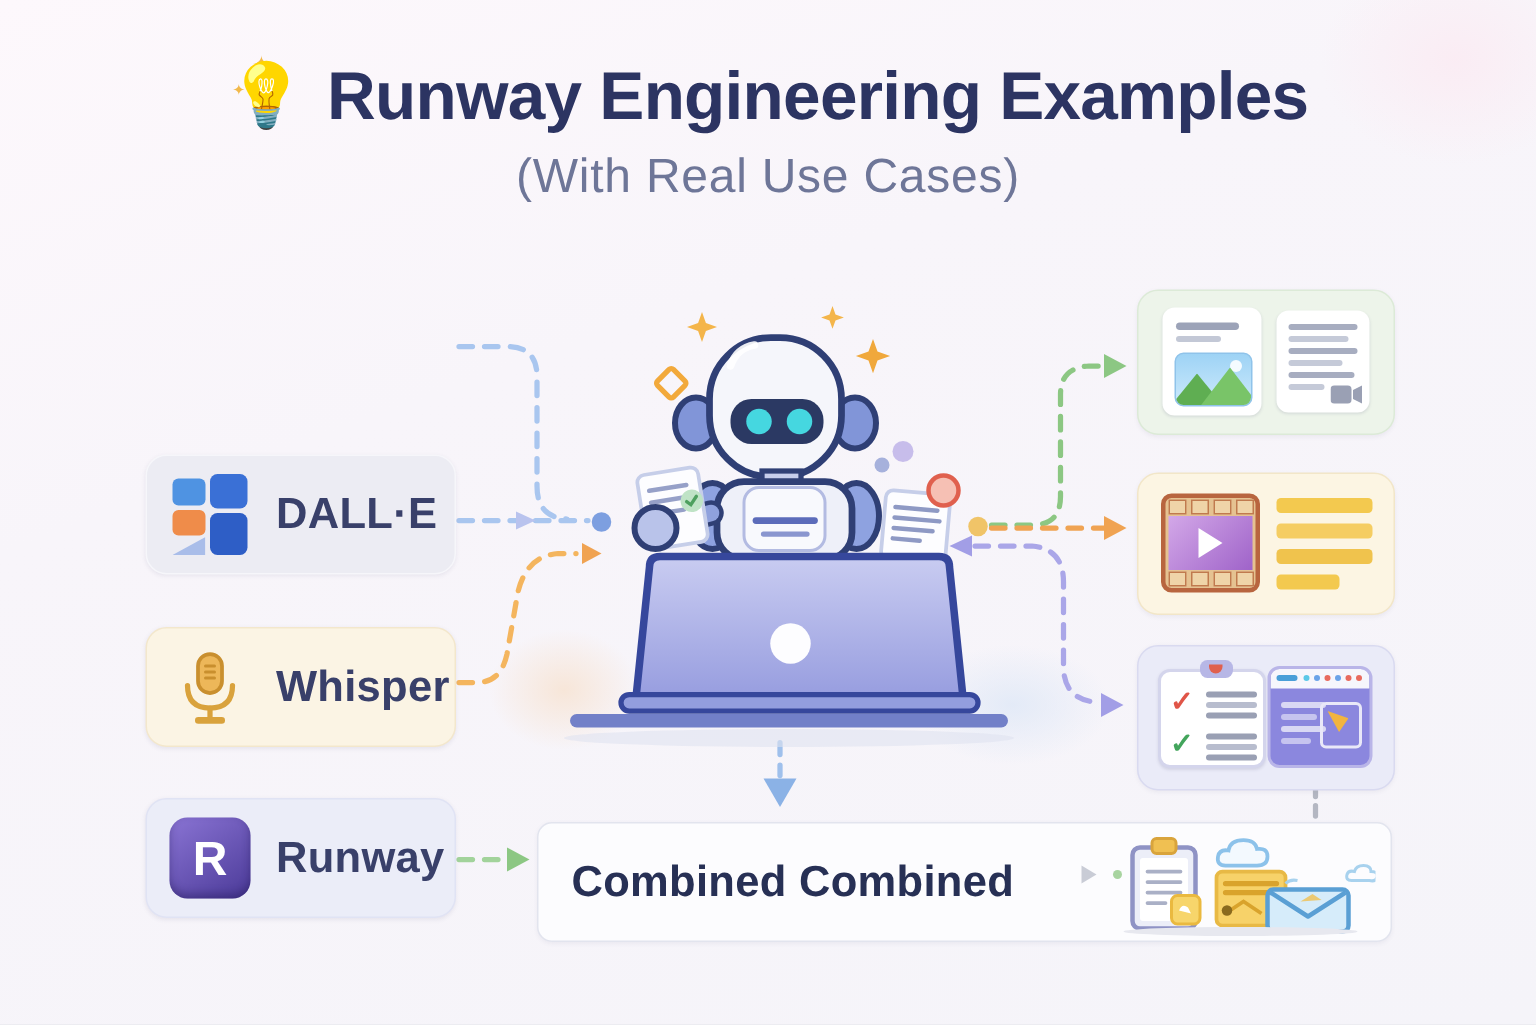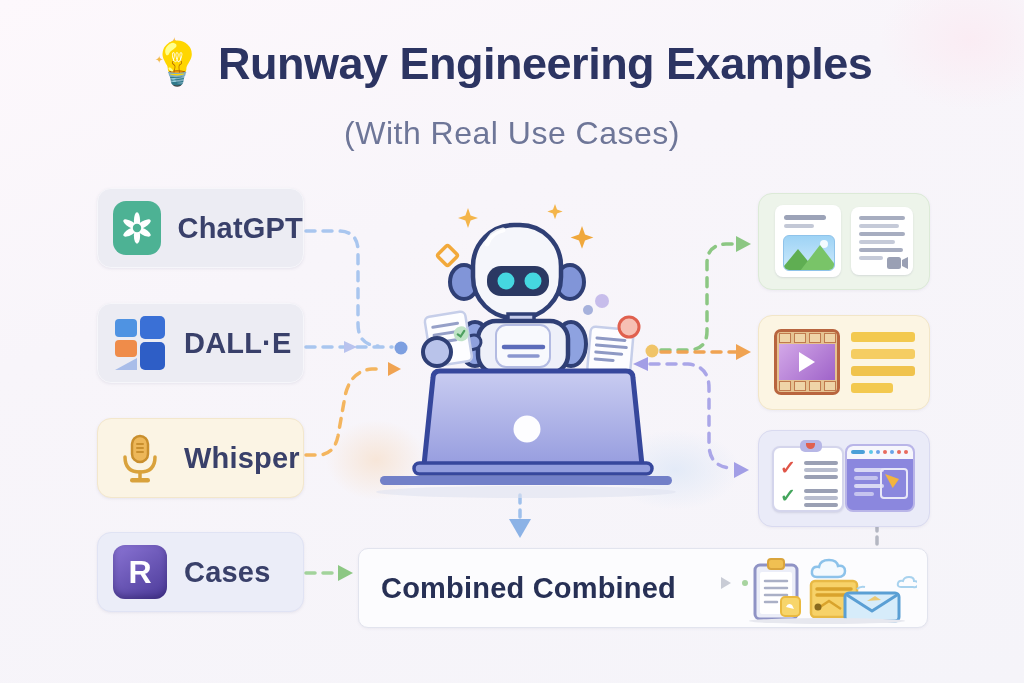--- a/index.html
+++ b/index.html
@@ -11,21 +11,21 @@
   .blob-blue{left:610px;top:430px;width:130px;height:80px;background:radial-gradient(closest-side,#dbe6f6,rgba(219,230,246,0));opacity:.7;}
   .blob-pink{left:880px;top:-30px;width:180px;height:140px;background:radial-gradient(closest-side,#fbeaf2,rgba(251,234,242,0));opacity:.8;}
 
   
   .header{position:absolute;top:38px;left:0;width:100%;text-align:center;z-index:3;}
   .title-row{display:flex;justify-content:center;align-items:center;gap:14px;}
   .emoji{font-size:42px;line-height:1;position:relative;}
   .sparkle-a{position:absolute;left:168px;top:-4px;font-size:15px;color:#f2b94a;}
   .sparkle-b{position:absolute;left:155px;top:16px;font-size:10px;color:#f2b94a;}
   .title{font-size:45px;font-weight:700;color:#2c3462;letter-spacing:-.5px;}
-  .subtitle{margin-top:25px;font-size:32px;color:#6e7698;letter-spacing:.5px;}
+  .subtitle{margin-top:9px;font-size:32px;color:#6e7698;letter-spacing:.5px;}
 
   
   .tool-card{position:absolute;left:97px;width:207px;height:80px;border-radius:14px;
     display:flex;align-items:center;gap:17px;padding-left:15px;box-sizing:border-box;
     border:1.5px solid #f6f6fa;box-shadow:0 1px 3px rgba(90,90,130,.10);z-index:2;}
   .tc-gray{background:#ececf3;}
   .tc-cream{background:#fbf4e4;border-color:#f3e7cc;}
   .tc-lav{background:#ebedf8;border-color:#e0e3f4;}
   .tool-label{font-size:29px;font-weight:600;color:#39406a;letter-spacing:.2px;}
 
@@ -90,36 +90,20 @@
     <polygon points="338,565 353,573 338,581" fill="#8cc783"></polygon>
     <polygon points="509,519 531,519 520,538" fill="#8bb2e6"></polygon>
     <circle cx="652" cy="351" r="6.5" fill="#f0c468"></circle>
     <polygon points="736,236 751,244 736,252" fill="#8cc783"></polygon>
     <polygon points="736,344 751,352 736,360" fill="#f0a352"></polygon>
     <polygon points="648,357 633,364 648,371" fill="#a29ee6"></polygon>
     <polygon points="734,462 749,470 734,478" fill="#a29ee6"></polygon>
     <polygon points="869,526 885,526 877,510" fill="#b4b7c2"></polygon>
   </svg>
 
-  <div class="tool-card tc-gray" style="top:188px">
-    <div class="icon-chatgpt">
-      <svg width="40" height="40" viewBox="0 0 40 40">
-        <g fill="#ffffff">
-          <ellipse cx="20" cy="12.5" rx="3.1" ry="8.2"></ellipse>
-          <ellipse cx="20" cy="12.5" rx="3.1" ry="8.2" transform="rotate(60 20 20)"></ellipse>
-          <ellipse cx="20" cy="12.5" rx="3.1" ry="8.2" transform="rotate(120 20 20)"></ellipse>
-          <ellipse cx="20" cy="12.5" rx="3.1" ry="8.2" transform="rotate(180 20 20)"></ellipse>
-          <ellipse cx="20" cy="12.5" rx="3.1" ry="8.2" transform="rotate(240 20 20)"></ellipse>
-          <ellipse cx="20" cy="12.5" rx="3.1" ry="8.2" transform="rotate(300 20 20)"></ellipse>
-        </g>
-        <circle cx="20" cy="20" r="4.2" fill="#4db294"></circle>
-      </svg>
-    </div>
-    <span class="tool-label">ChatGPT</span>
-  </div>
 
   <div class="tool-card tc-cream" style="top:418px">
     <div>
       <svg width="54" height="54" viewBox="0 0 54 54">
         <rect x="19" y="5" width="16" height="26" rx="8" fill="#edb759" stroke="#c98f2e" stroke-width="2.5"></rect>
         <path d="M24 13 H30 M24 17 H30 M24 21 H30" stroke="#c98f2e" stroke-width="2" stroke-linecap="round"></path>
         <path d="M12 26 q0 15 15 15 q15 0 15 -15" fill="none" stroke="#d9a23c" stroke-width="3.5" stroke-linecap="round"></path>
         <line x1="27" y1="41" x2="27" y2="47" stroke="#d9a23c" stroke-width="3.5" stroke-linecap="round"></line>
         <rect x="17" y="47" width="20" height="4.5" rx="2.2" fill="#d9a23c"></rect>
       </svg>
@@ -135,21 +119,21 @@
       <div class="dalle-cell" style="left:2px;top:42px;width:22px;height:12px;background:#a9bde9;clip-path:polygon(0 100%,100% 0,100% 100%);border-radius:0"></div>
       <div class="dalle-cell" style="left:27px;top:26px;width:25px;height:28px;background:#2e5ec6;border-radius:5px"></div>
     </div>
     <span class="tool-label">DALL·E</span>
   </div>
 
   <div class="tool-card tc-lav" style="top:532px">
     <div class="icon-runway">
       <span class="runway-r">R</span>
     </div>
-    <span class="tool-label">Cases</span>
+    <span class="tool-label">Runway</span>
   </div>
 
   <svg class="robot" width="330" height="312" viewBox="0 0 330 312">
     <defs>
       <linearGradient id="lidGrad" x1="0" y1="0" x2="0" y2="1">
         <stop offset="0" stop-color="#c9ccf1"></stop>
           <stop offset="1" stop-color="#979ddf"></stop>
       </linearGradient>
     </defs>
 

